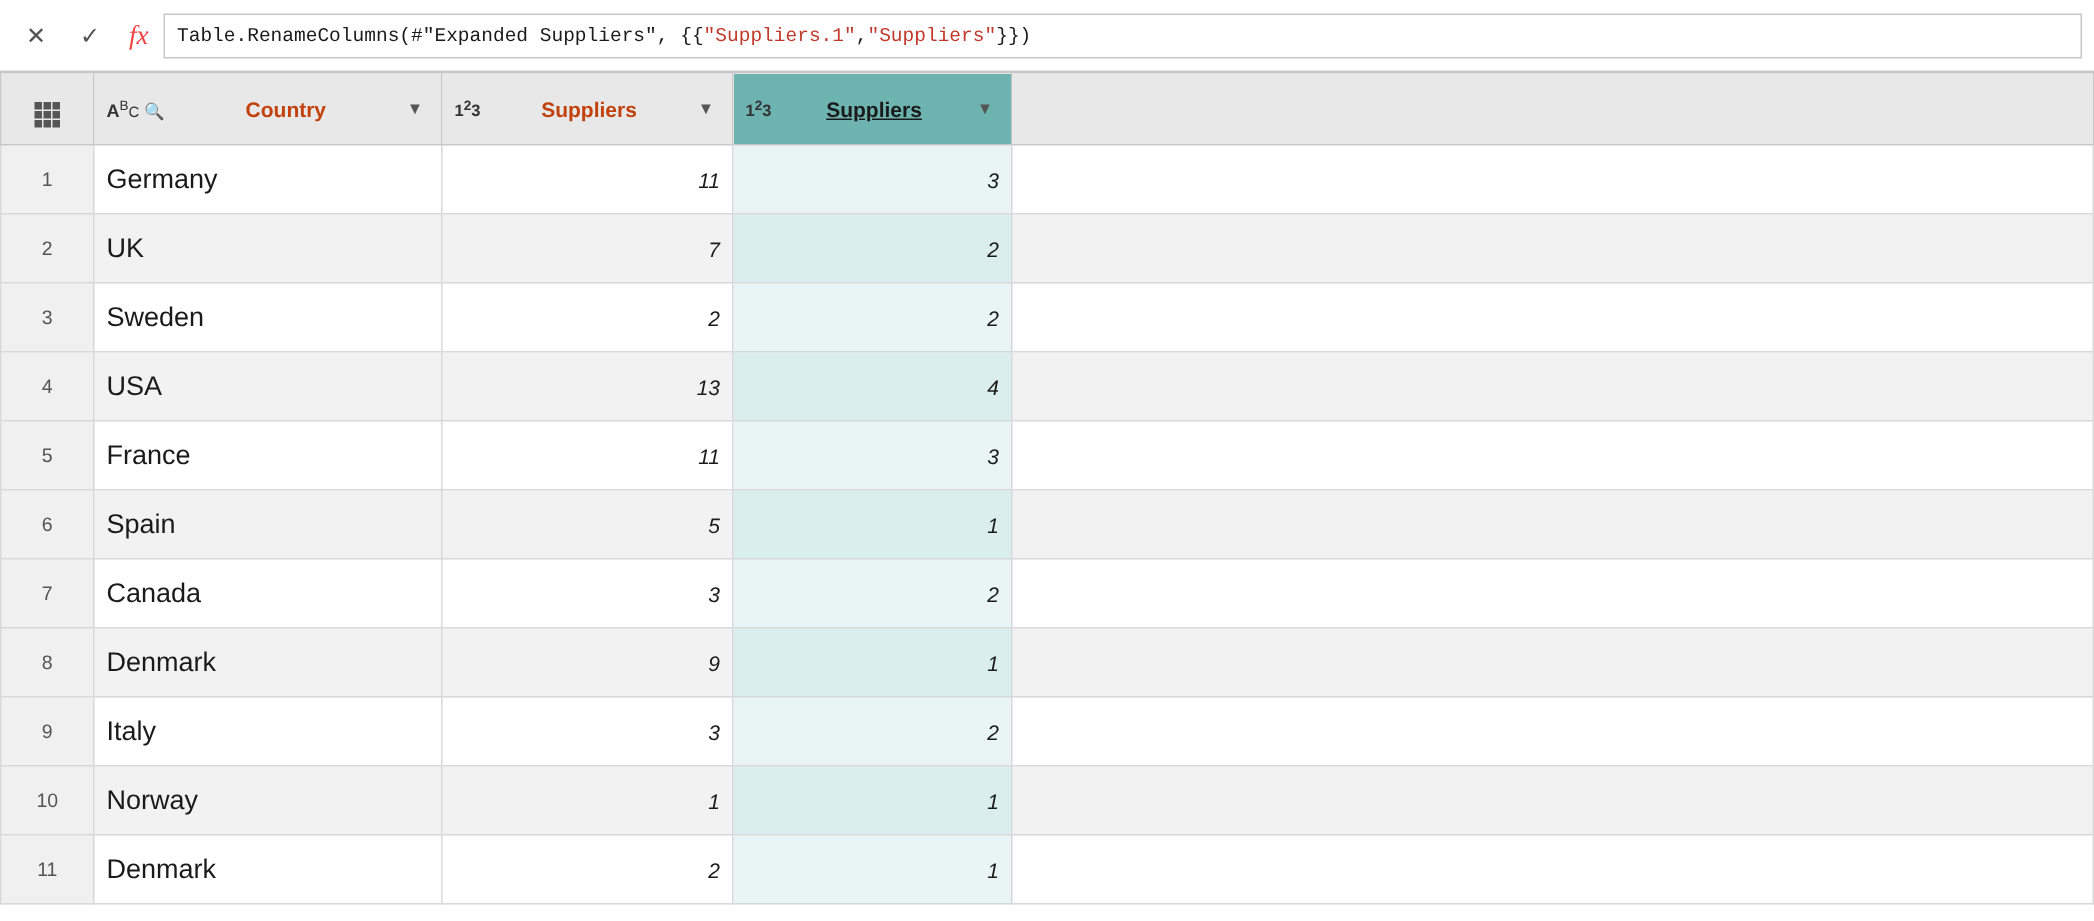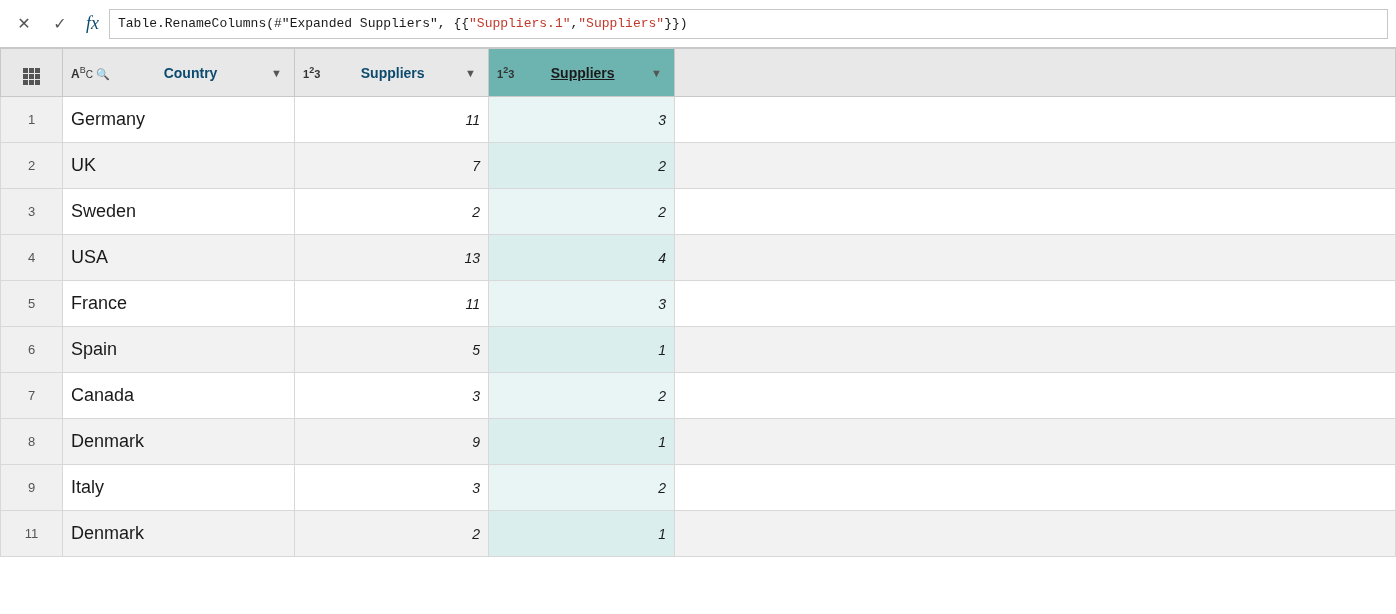--- a/index.html
+++ b/index.html
@@ -28,21 +28,21 @@
       justify-content: center;
       cursor: pointer;
       font-size: 16px;
       color: #555;
       border: none;
       background: transparent;
     }
     .fx-label {
       font-style: italic;
       font-size: 18px;
-      color: #0c4a6e;
+      color: #ef4444;
       padding: 0 6px;
       font-family: 'Times New Roman', serif;
     }
     .formula-text-red { color: #c0392b; }
 
     
     .table-container {
       overflow: auto;
       height: calc(614px - 48px);
       background: #fff;
@@ -77,21 +77,21 @@
       font-size: 11px;
       color: #333;
       margin-right: 4px;
       white-space: nowrap;
     }
 
     .col-label {
       flex: 1;
       font-size: 14px;
       font-weight: 600;
-      color: #0c4a6e;
+      color: #c2410c;
     }
 
     .dropdown-arrow {
       font-size: 11px;
       color: #555;
       cursor: pointer;
       padding: 2px 4px;
     }
 
     
@@ -279,20 +279,27 @@
           <td></td>
         </tr>
         <tr>
           <td class="row-num">9</td>
           <td class="col-country">Italy</td>
           <td class="col-customers">3</td>
           <td class="col-suppliers">2</td>
           <td></td>
         </tr>
         <tr>
+          <td class="row-num">10</td>
+          <td class="col-country">Norway</td>
+          <td class="col-customers">1</td>
+          <td class="col-suppliers">1</td>
+          <td></td>
+        </tr>
+        <tr>
           <td class="row-num">11</td>
           <td class="col-country">Denmark</td>
           <td class="col-customers">2</td>
           <td class="col-suppliers">1</td>
           <td></td>
         </tr>
       </tbody>
   </table>
 </div>
 

